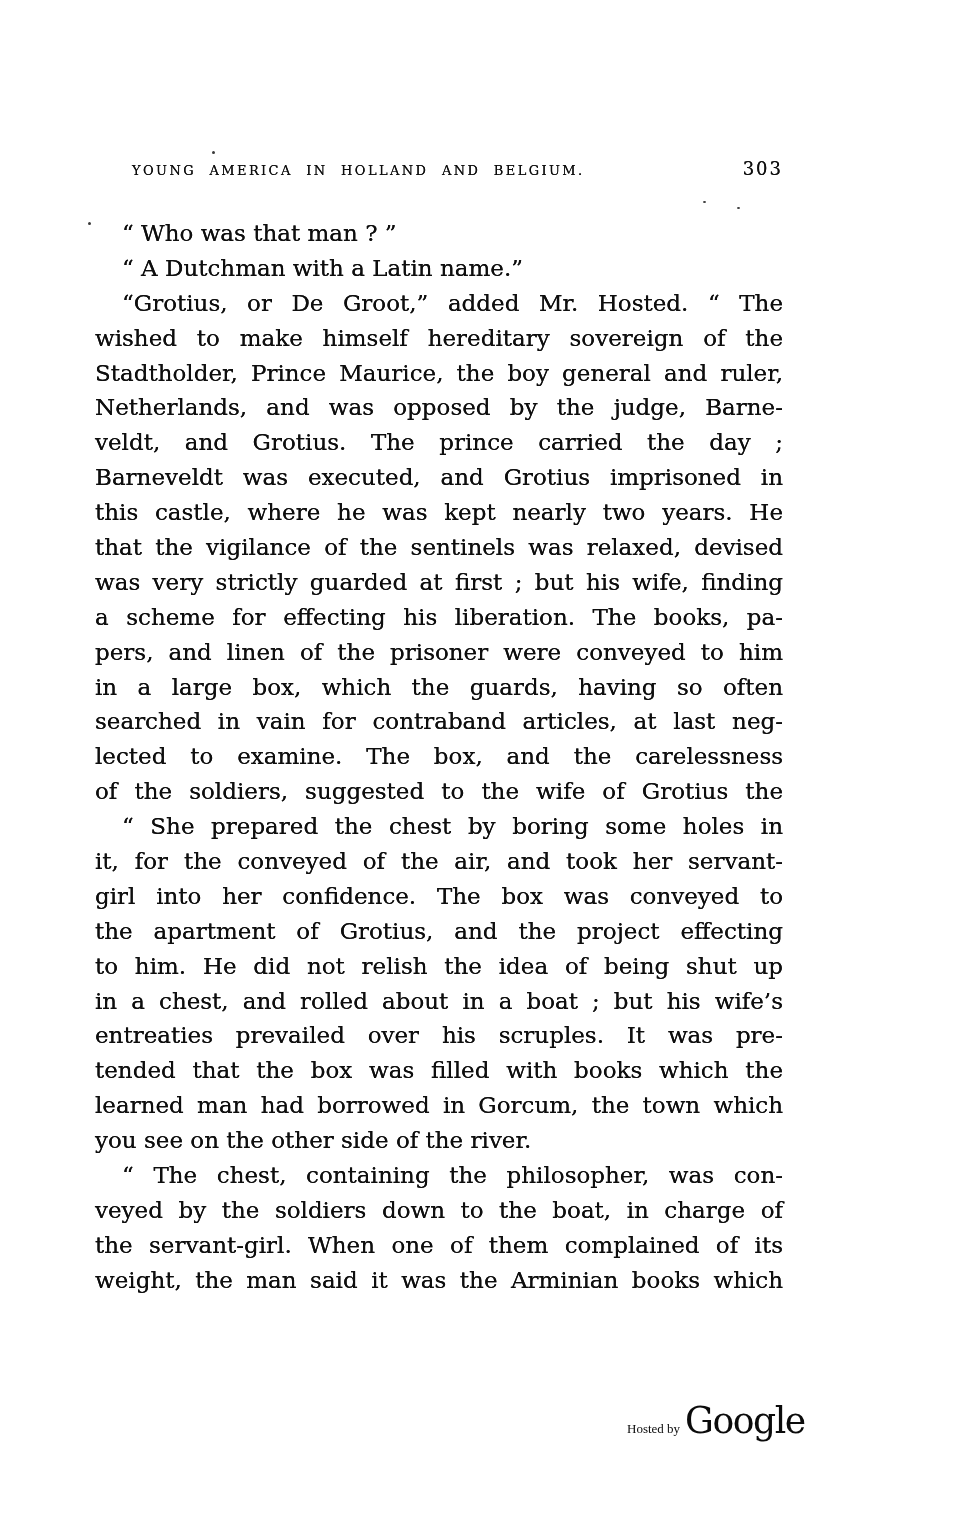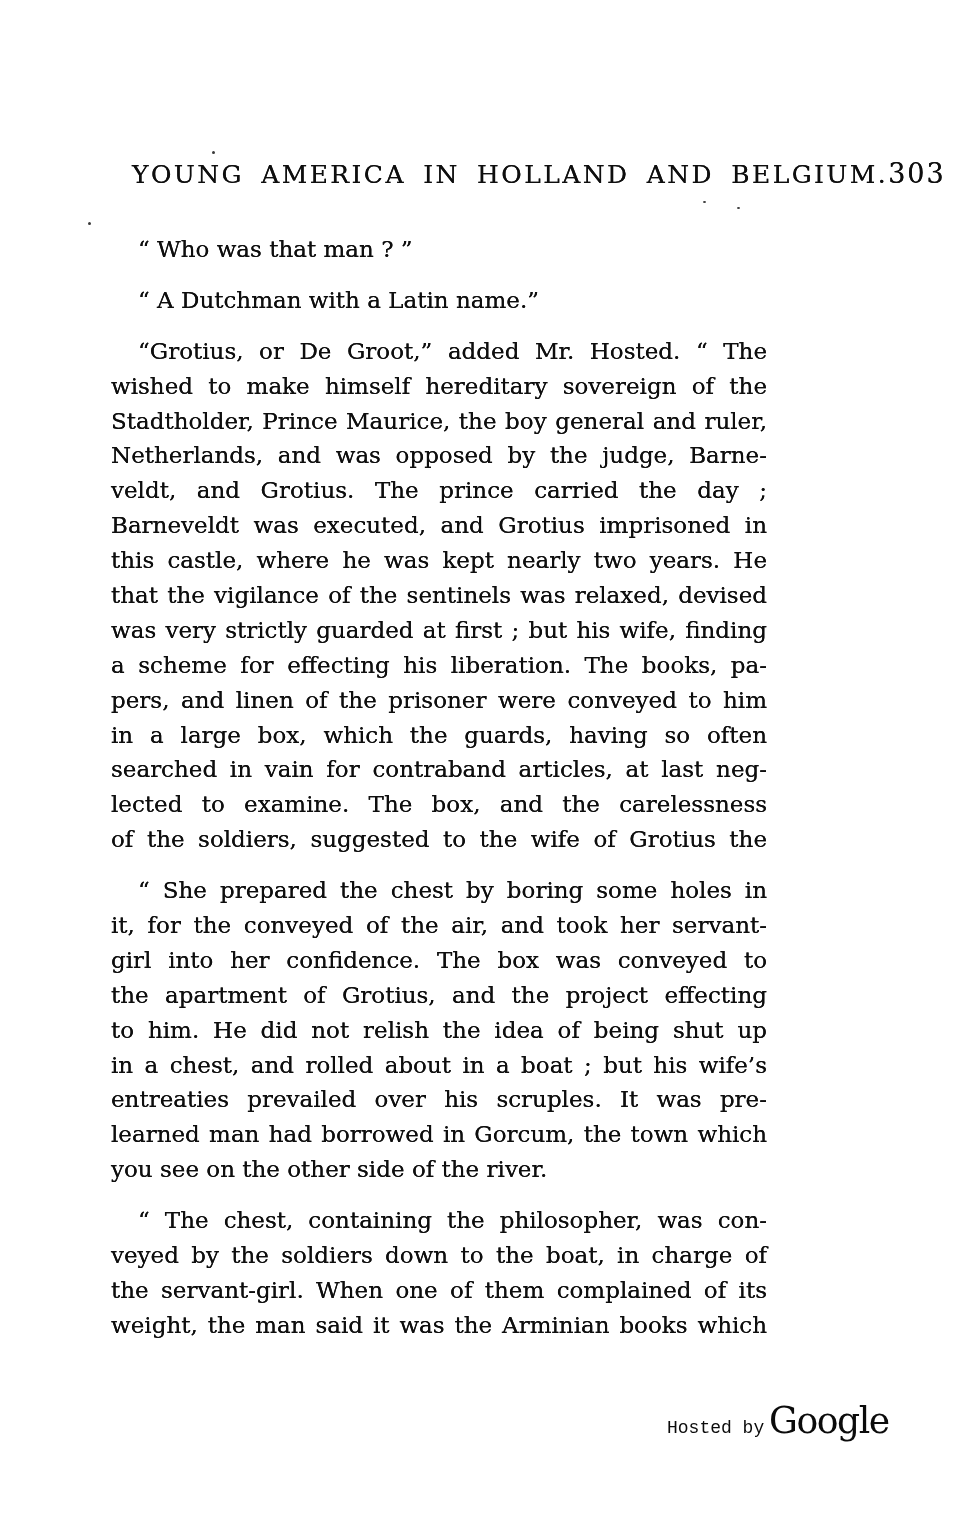--- a/index.html
+++ b/index.html
@@ -21,40 +21,40 @@
     position: absolute;
     left: 95px;
     top: 160px;
     width: 688px;
     display: flex;
     justify-content: space-between;
     align-items: baseline;
     white-space: nowrap;
   }
   .running-head .title {
-    font-size: 25px;
+    font-size: 13px;
     letter-spacing: 2.4px;
     word-spacing: 7px;
     margin-left: 37px;
     text-shadow: 0 0 0.5px rgba(0,0,0,0.85);
   }
   .running-head .folio {
-    font-size: 27px;
+    font-size: 18px;
     letter-spacing: 2px;
     line-height: 1;
     text-shadow: 0 0 0.5px rgba(0,0,0,0.85);
   }
   
   .text-block {
     position: absolute;
     left: 95px;
     top: 216px;
     width: 688px;
   }
-  .para { margin: 16px; }
+  .para { margin: 0; }
   .line {
     height: 34.9px;
     line-height: 34.9px;
     font-size: 23px;
     text-align: justify;
     text-align-last: justify;
     white-space: normal;
     overflow: visible;
     text-shadow: 0 0 0.55px rgba(0,0,0,0.9);
   }
@@ -63,24 +63,23 @@
   
   .watermark {
     position: absolute;
     left: 627px;
     top: 1398px;
     display: flex;
     align-items: baseline;
     white-space: nowrap;
   }
   .watermark .hosted {
-    font-family: Liberation Mono, monospace;
-    font-size: 18px;
+    font-family: Liberation Serif, serif;
+    font-size: 13px;
     color: #0b0b0b;
-    margin-left: 40px;
   }
   .watermark .brand {
     font-family: "DejaVu Serif", serif;
     font-size: 38px;
     letter-spacing: -1.5px;
     margin-left: 5px;
     color: #0b0b0b;
     transform: scaleX(0.95);
     transform-origin: left bottom;
   }
@@ -131,20 +130,21 @@
         <div class="line">of the soldiers, suggested to the wife of Grotius the</div>
       </div>
       <div class="para">
         <div class="line">“ She prepared the chest by boring some holes in</div>
         <div class="line">it, for the conveyed of the air, and took her servant-</div>
         <div class="line">girl into her confidence. The box was conveyed to</div>
         <div class="line">the apartment of Grotius, and the project effecting</div>
         <div class="line">to him. He did not relish the idea of being shut up</div>
         <div class="line">in a chest, and rolled about in a boat ; but his wife’s</div>
         <div class="line">entreaties prevailed over his scruples. It was pre-</div>
+        <div class="line">tended that the box was filled with books which the</div>
         <div class="line">learned man had borrowed in Gorcum, the town which</div>
         <div class="line end">you see on the other side of the river.</div>
       </div>
       <div class="para">
         <div class="line">“ The chest, containing the philosopher, was con-</div>
         <div class="line">veyed by the soldiers down to the boat, in charge of</div>
         <div class="line">the servant-girl. When one of them complained of its</div>
         <div class="line">weight, the man said it was the Arminian books which</div>
       </div>
     </div>

